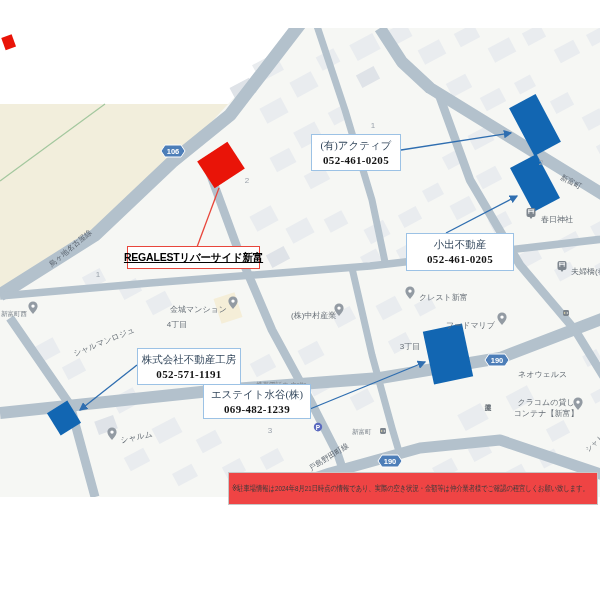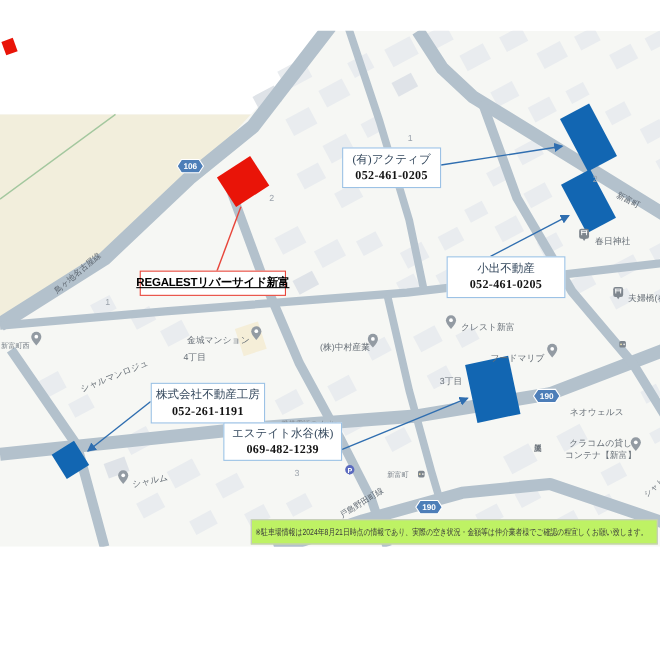--- a/index.html
+++ b/index.html
@@ -12,21 +12,21 @@
   svg text.tiny{font-size:6.5px;fill:#7c848c;}
   svg text.vert{writing-mode:vertical-rl;font-size:7px;}
   svg text.badge{fill:#ffffff;font-size:7.5px;font-weight:bold;}
   .callout{position:absolute;background:#ffffff;border:1px solid #9cc2e5;
            display:flex;flex-direction:column;justify-content:center;align-items:center;
            text-align:center;box-sizing:border-box;z-index:5;}
   .callout .nm{font-family:"Liberation Serif","DejaVu Serif",serif;font-size:10.5px;color:#33475c;line-height:15px;white-space:nowrap;}
   .callout .ph{font-family:"Liberation Serif","DejaVu Serif",serif;font-weight:bold;font-size:11px;color:#141414;line-height:15px;letter-spacing:.3px;white-space:nowrap;text-align:center;}
   .callout.red{border:1.5px solid #e8463b;}
   .callout.red .nm{font-family:"Liberation Sans","DejaVu Sans",sans-serif;font-weight:bold;color:#000;font-size:10.5px;letter-spacing:-.2px;text-decoration:underline;}
-  #disclaimer{position:absolute;left:228px;top:472px;width:370px;height:23px;background:#bef264;
+  #disclaimer{position:absolute;left:228px;top:472px;width:370px;height:33px;background:#ef4444;
               border:1px solid #c7c7c7;box-sizing:border-box;overflow:hidden;z-index:6;
               display:flex;align-items:center;}
   #disclaimer span{font-size:8px;color:#3a3a3a;white-space:nowrap;transform:scaleX(.78);transform-origin:0 50%;padding-left:4px;}
 </style>
 </head>
 <body>
 
 <div id="stage">
 
 <svg width="600" height="600" viewBox="0 0 600 600">
@@ -232,21 +232,21 @@
 <div class="callout" style="left:311px;top:134px;width:90px;height:37px">
   <span class="nm">(有)アクティブ</span>
   <span class="ph">052-461-0205</span>
 </div>
 <div class="callout" style="left:406px;top:233px;width:108px;height:38px">
   <span class="nm">小出不動産</span>
   <span class="ph">052-461-0205</span>
 </div>
 <div class="callout" style="left:137px;top:348px;width:104px;height:37px">
   <span class="nm">株式会社不動産工房</span>
-  <span class="ph">052-261-1191</span>
+  <span class="ph">052-571-1191</span>
 </div>
 <div class="callout" style="left:203px;top:384px;width:108px;height:35px">
   <span class="nm">エステイト水谷(株)</span>
   <span class="ph">069-482-1239</span>
 </div>
 <div class="callout red" style="left:127px;top:246px;width:133px;height:23px">
   <span class="nm">REGALESTリバーサイド新富</span>
 </div>
 
 <div id="disclaimer">

